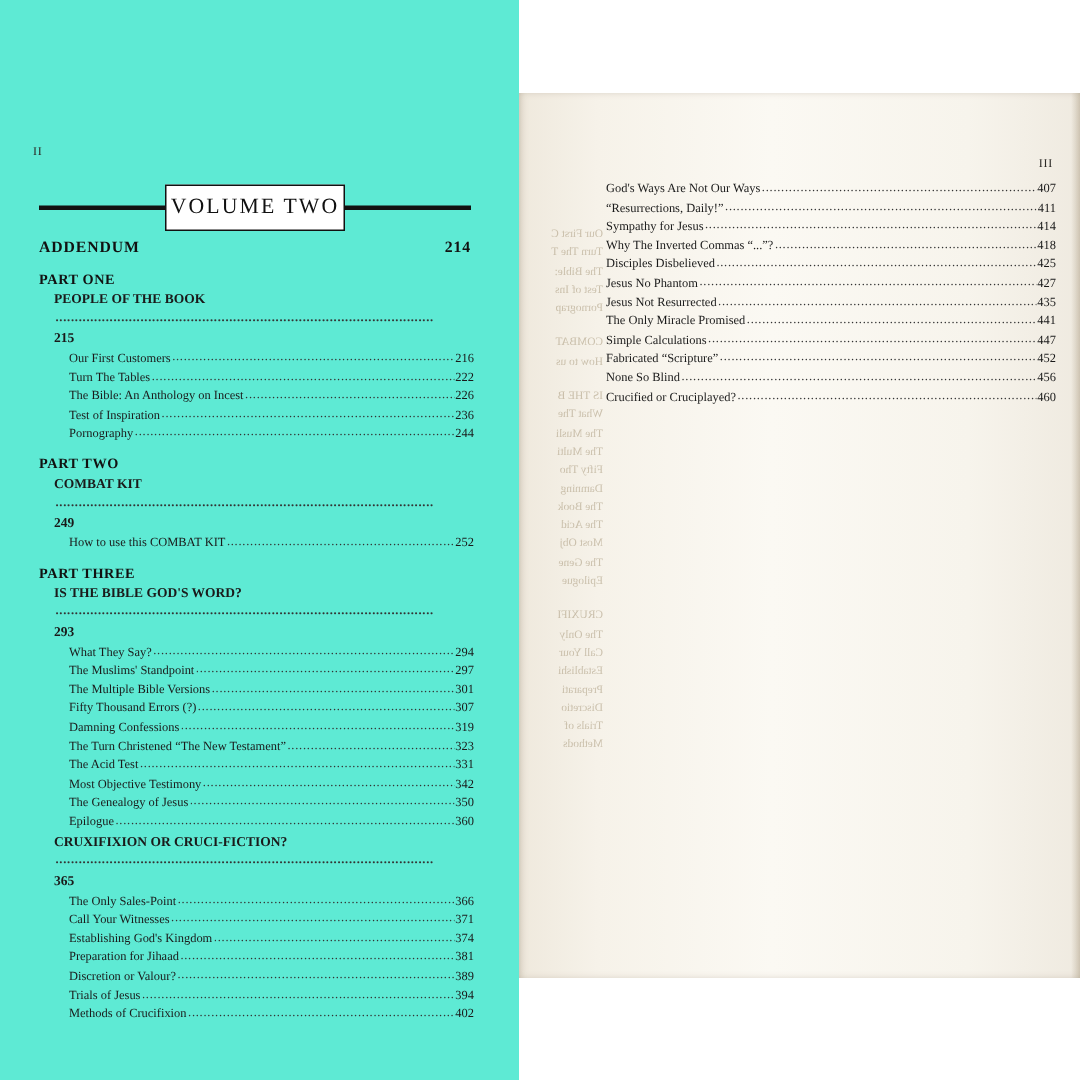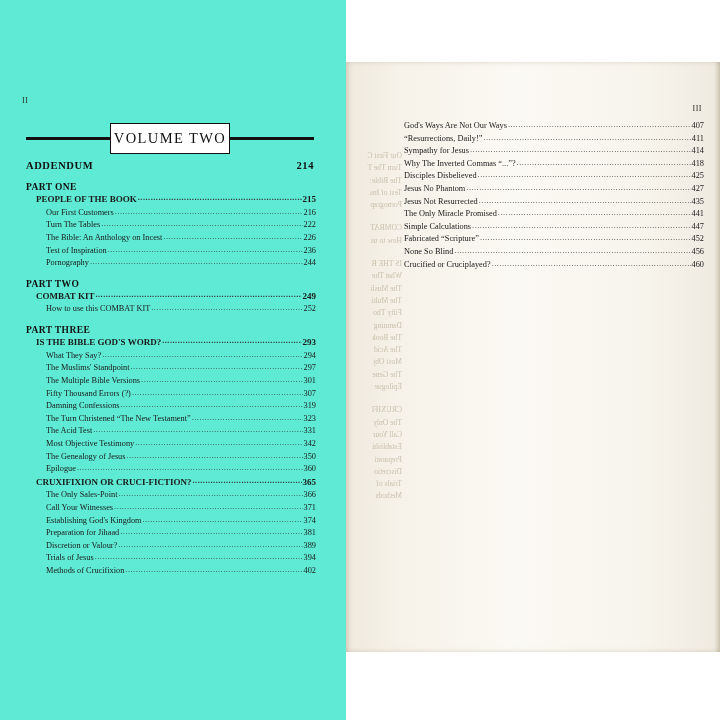--- a/index.html
+++ b/index.html
@@ -125,20 +125,21 @@
     align-items: flex-start;
     font-size: 8.3px;
     color: #1a1a1a;
     line-height: 1.52;
     white-space: nowrap;
   }
   .row.head {
     font-weight: bold;
     font-size: 9px;
     padding-left: 10px;
+    flex-direction: column;
   }
   .row.sub {
     padding-left: 20px;
   }
   .row .t { flex: 0 0 auto; }
   .row .dots {
     flex: 1 1 auto;
     margin: 0 1px;
     overflow: hidden;
     white-space: nowrap;

